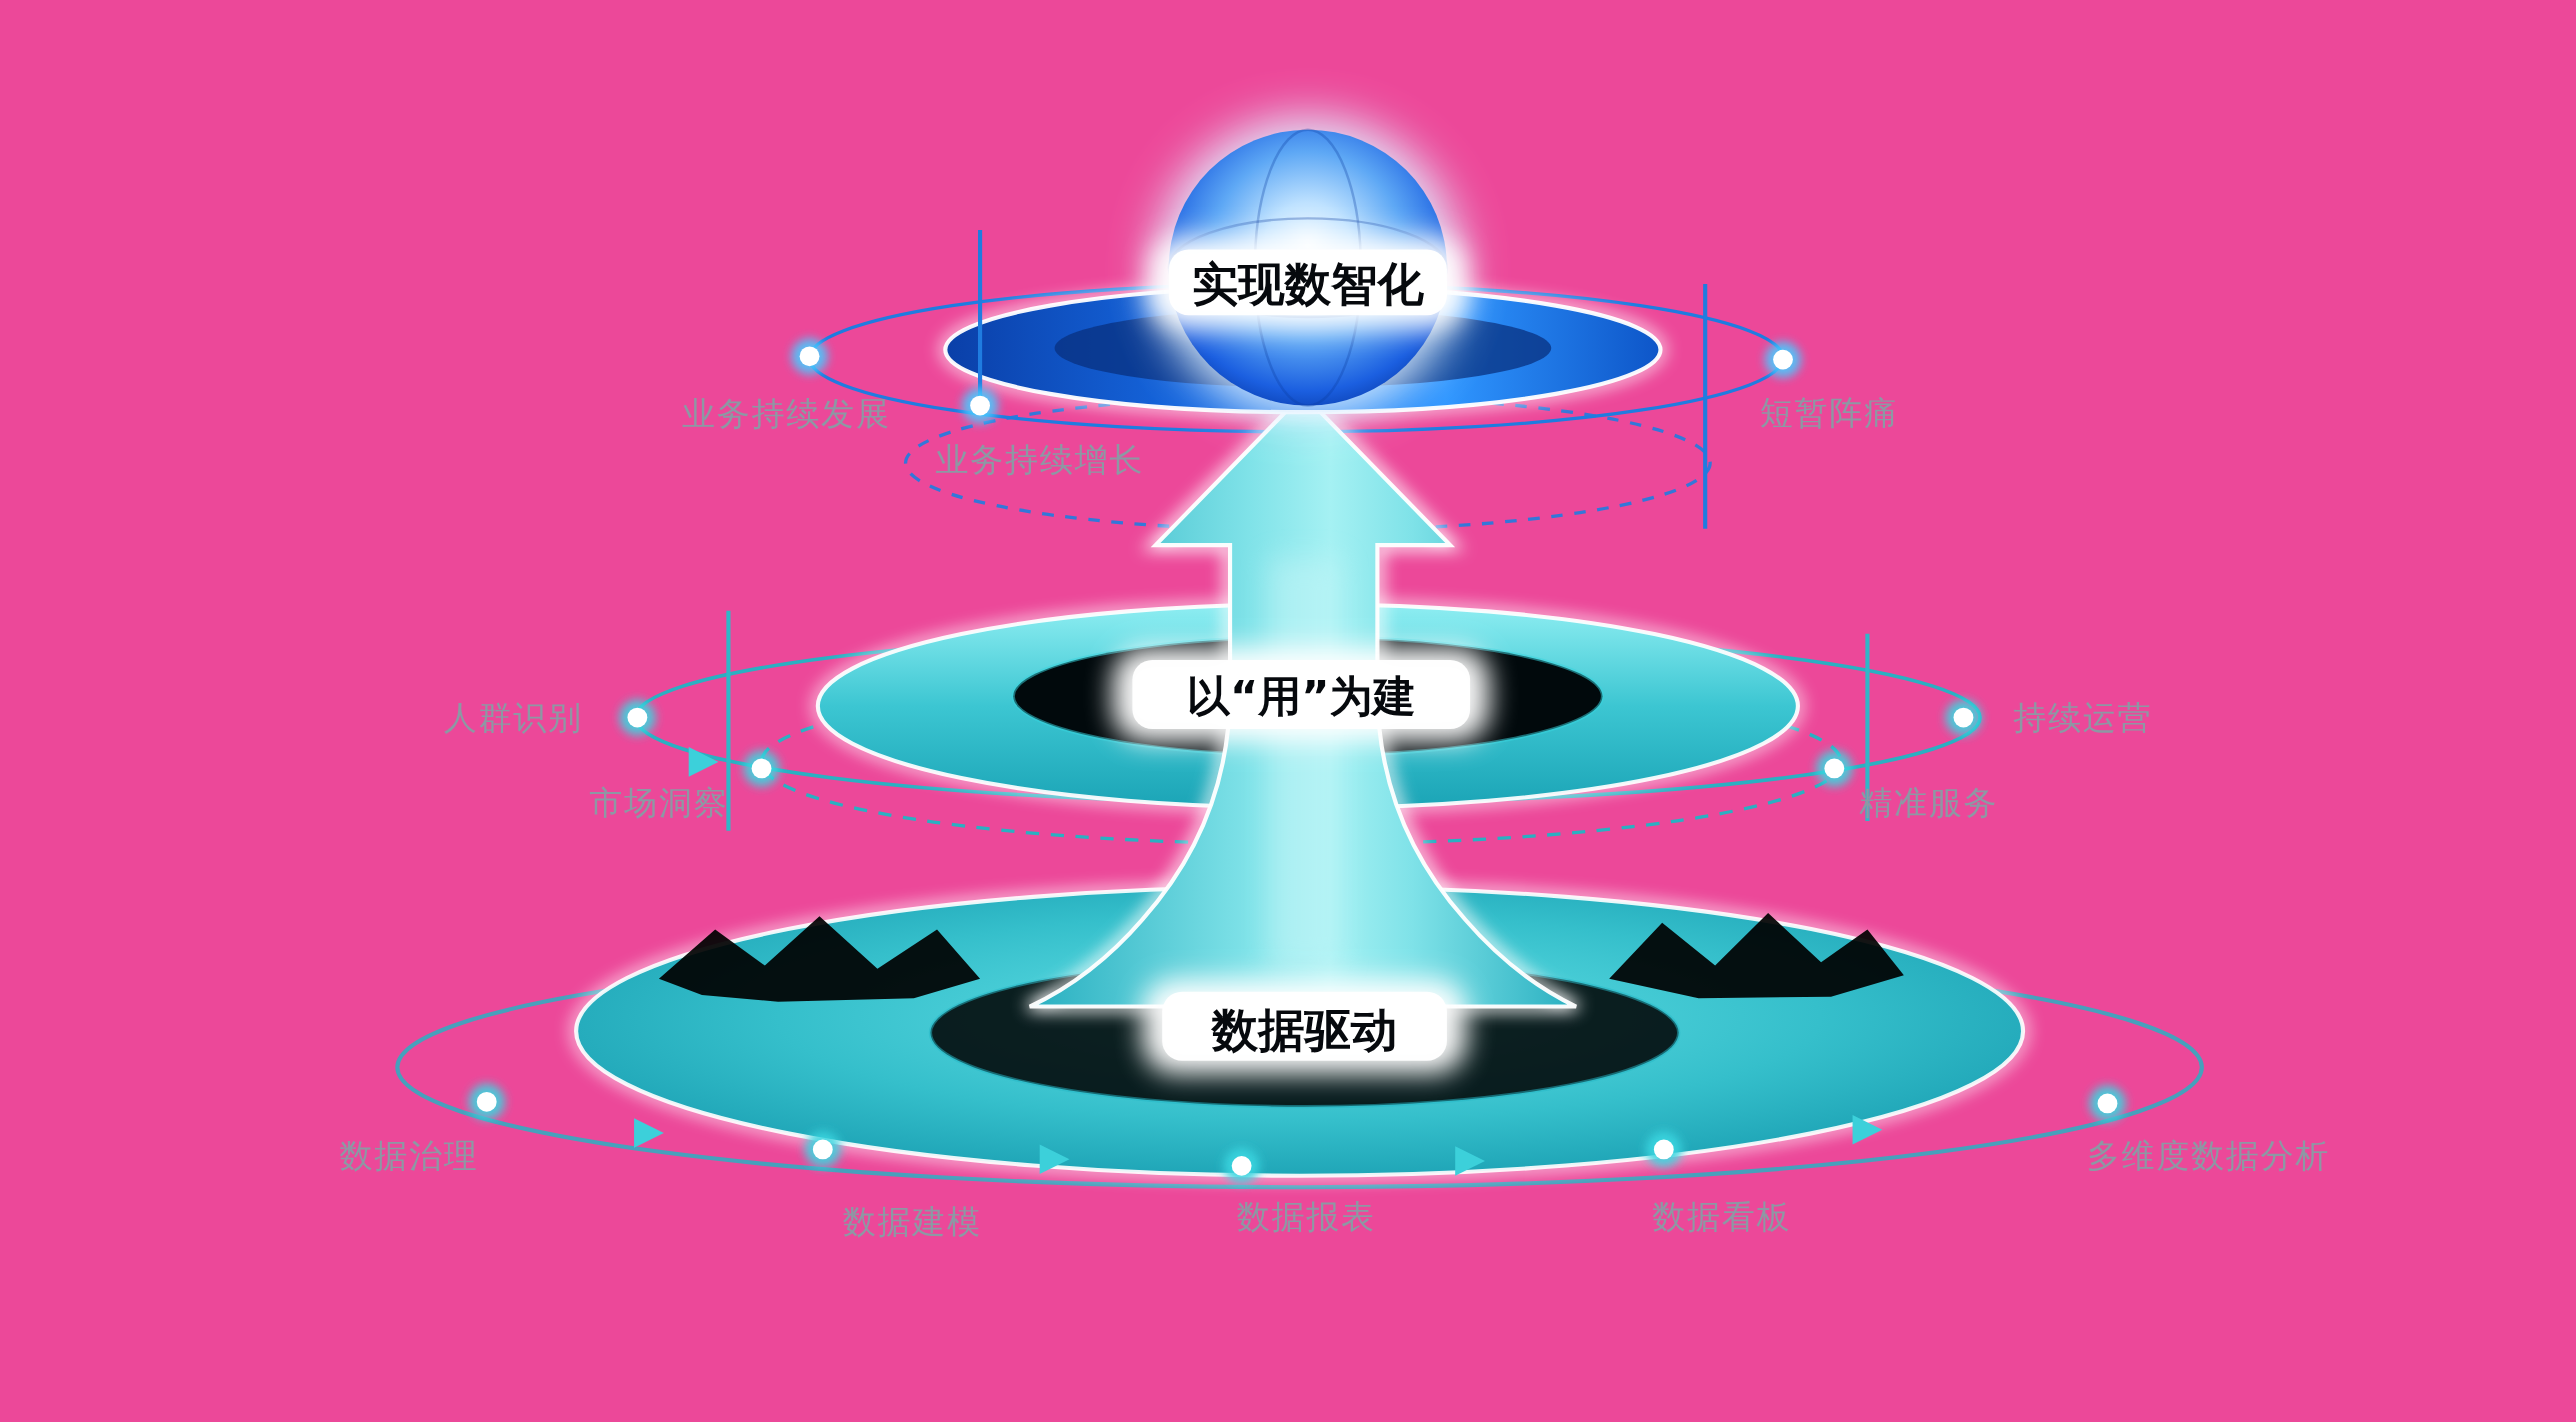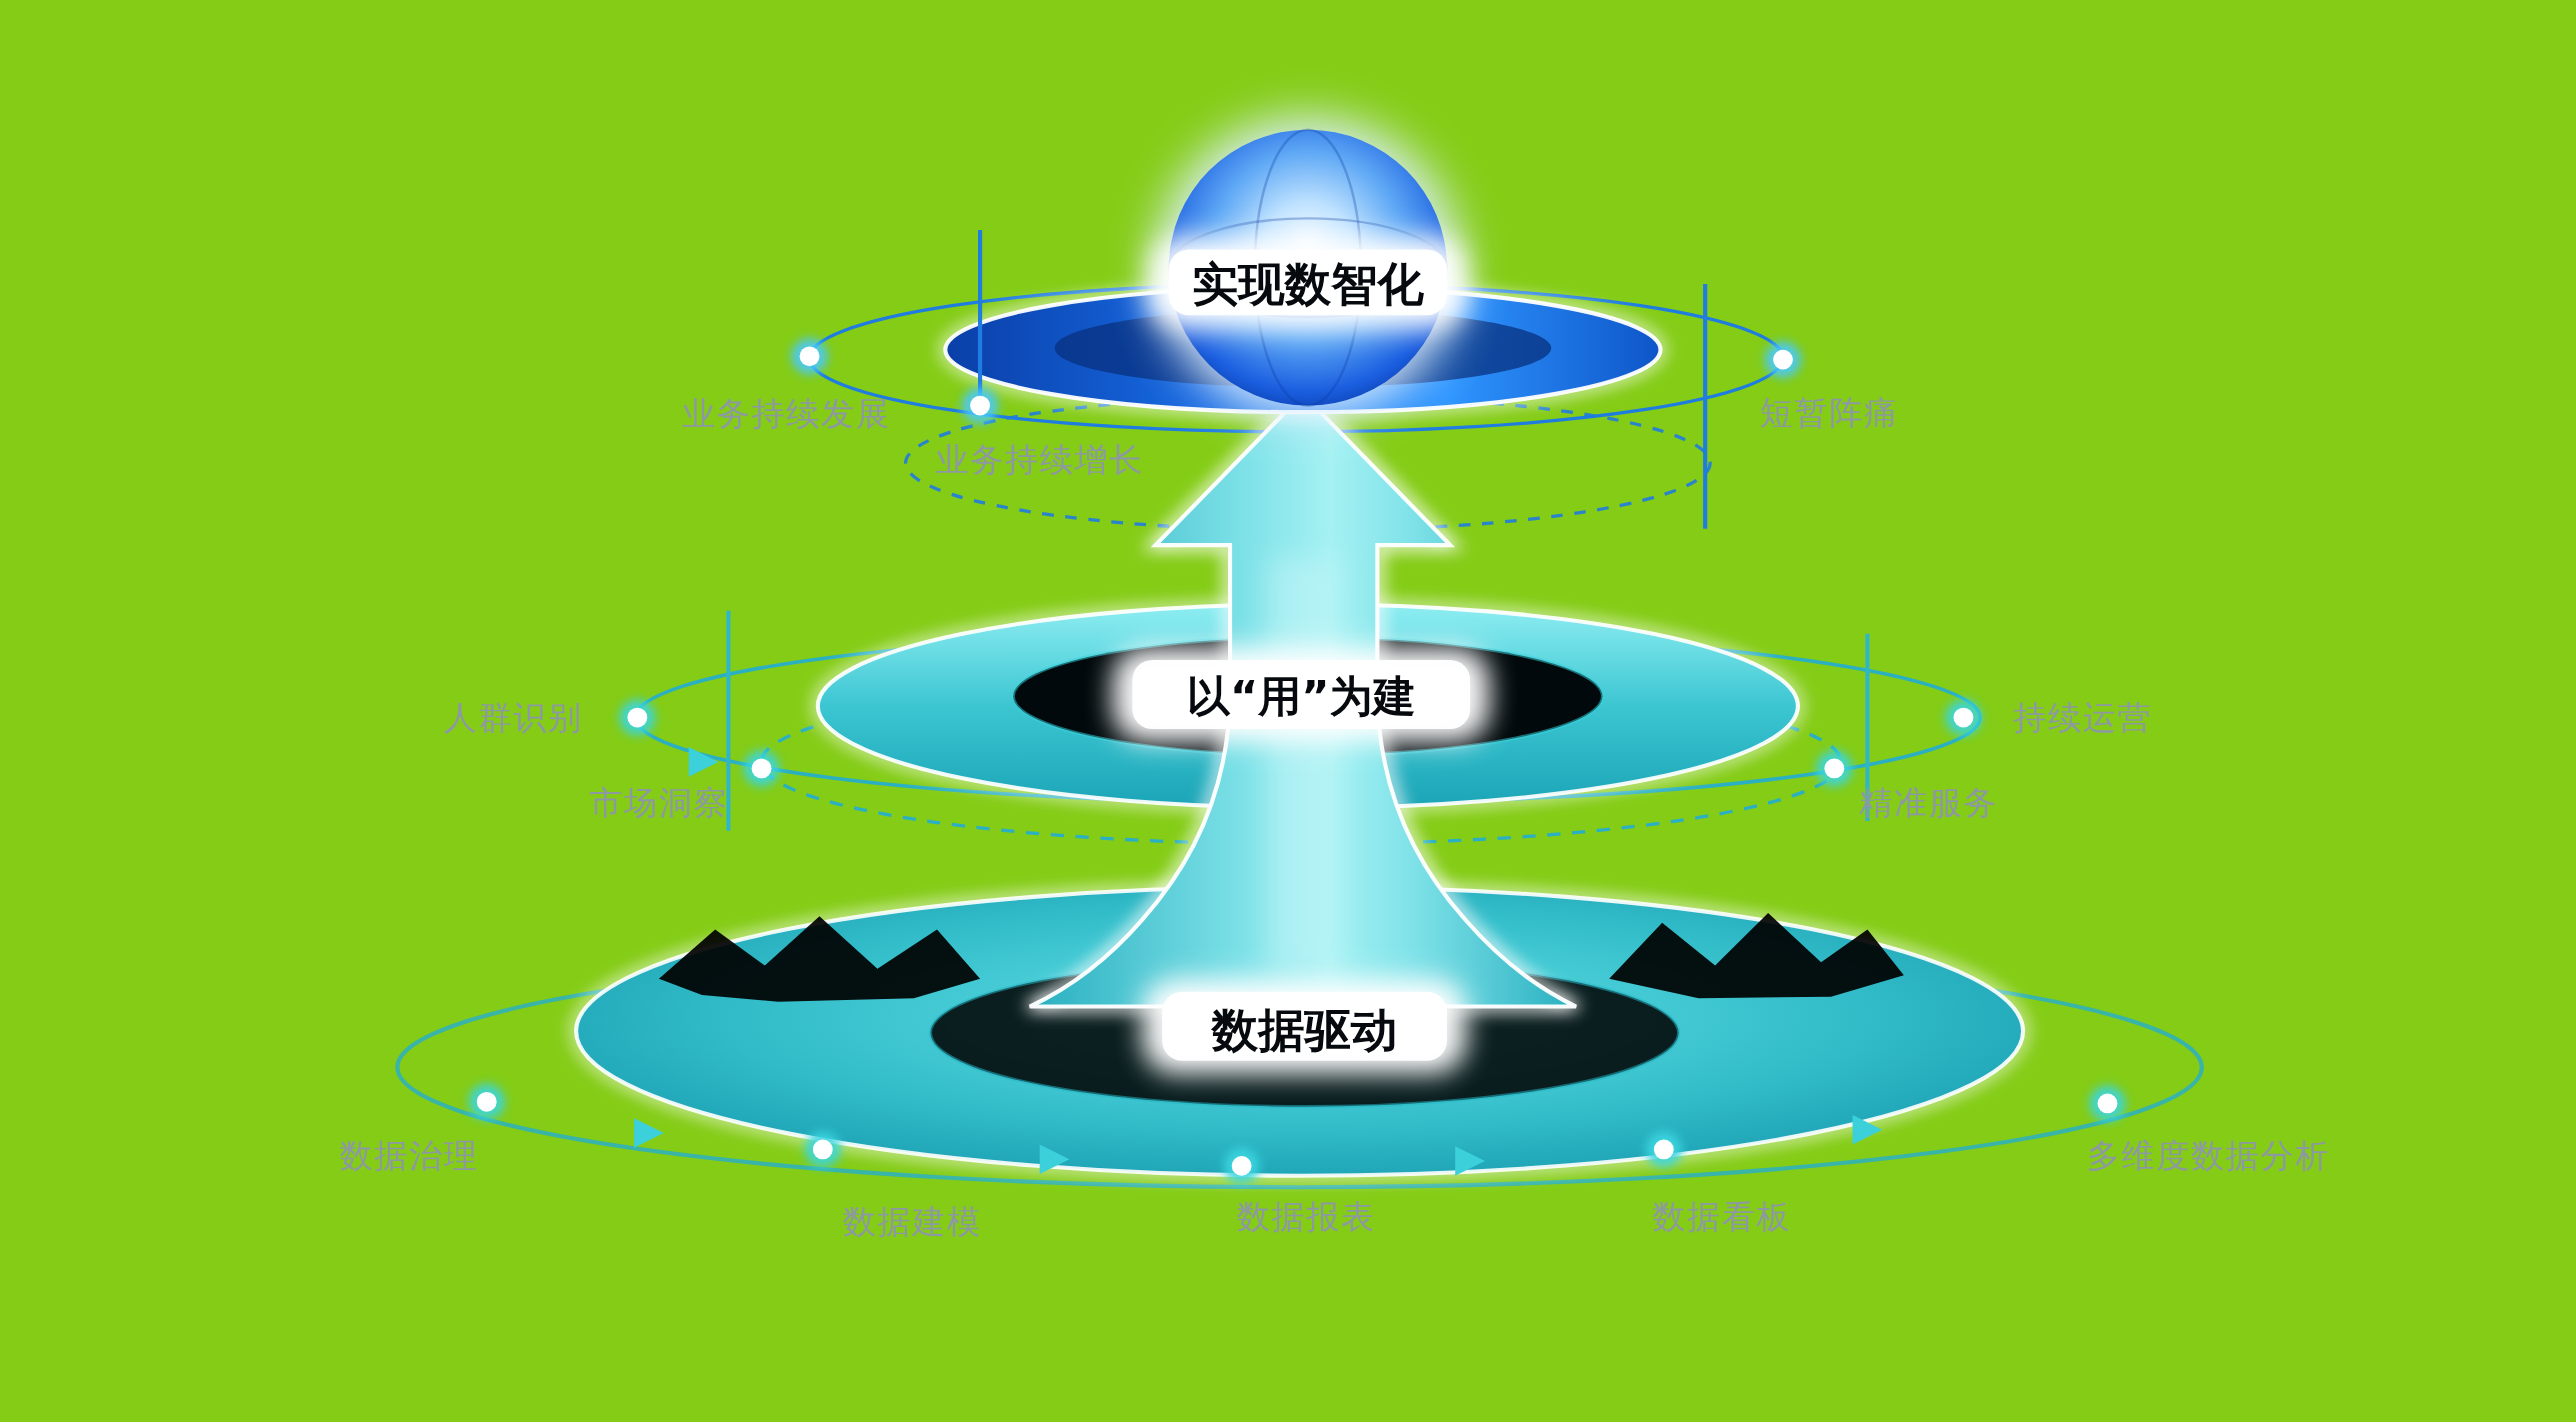--- a/index.html
+++ b/index.html
@@ -1,16 +1,16 @@
 <!DOCTYPE html>
 <html style="font-size:14.3px"><head>
 <meta charset="utf-8">
 <style>
   html,body{margin:0;padding:0;background:#000;}
-  .stage{position:relative;width:2576px;height:1422px;background:#84cc16;overflow:hidden;}
+  .stage{position:relative;width:2576px;height:1422px;background:#ec4899;overflow:hidden;}
   .stage svg{position:absolute;inset:0;width:100%;height:100%;}
   text{font-family:"DejaVu Sans","Liberation Sans",sans-serif;}
   .side-label{fill:#8d98a4;font-size:20px;letter-spacing:1px;}
   .tier-title{fill:#06090d;font-weight:bold;}
 </style>
 </head>
 <body>
 
 <div class="stage">
 <svg viewBox="0 0 1556 866" preserveAspectRatio="none">

